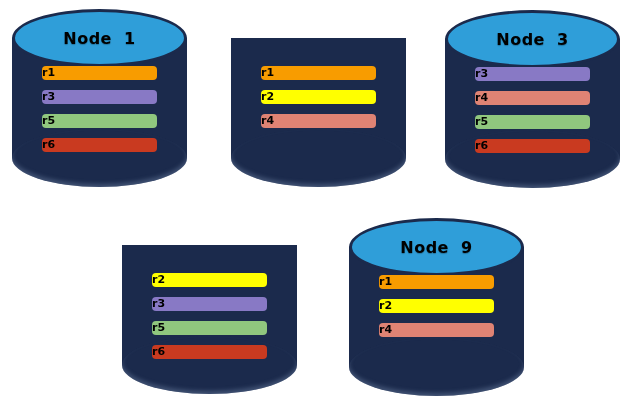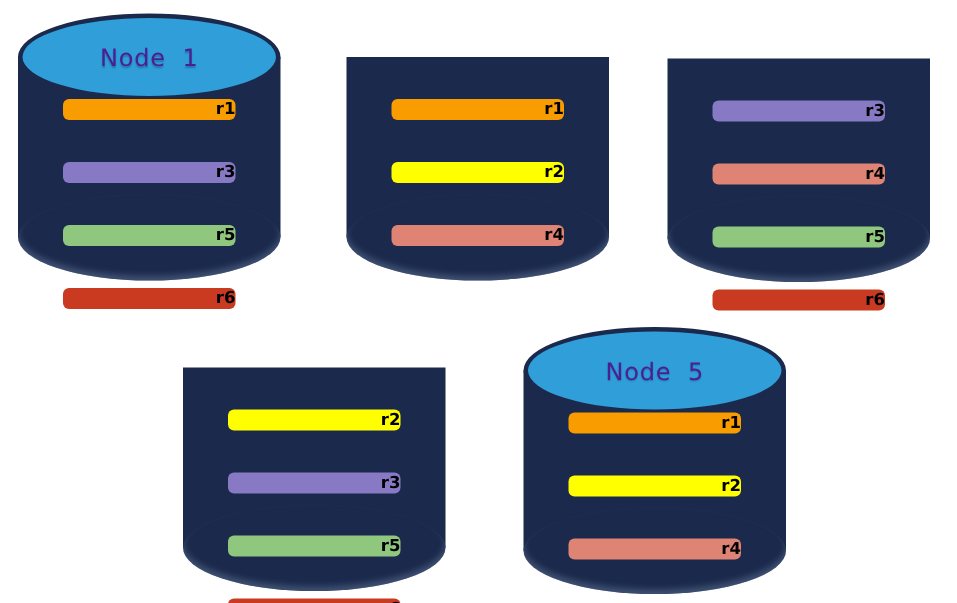--- a/index.html
+++ b/index.html
@@ -40,40 +40,40 @@
     height: 58px;
     background: #2F9ED9;
     border: 3px solid #1B2A4C;
     border-radius: 50%;
     box-sizing: border-box;
     display: flex;
     align-items: center;
     justify-content: center;
   }
   .cap-label {
-    color: #4c1d95;
+    color: #000000;
     font-size: 16px;
-    font-weight: normal;
+    font-weight: bold;
     white-space: pre;
     letter-spacing: 0.5px;
     text-shadow: 0 1px 1px rgba(0,0,0,0.25);
   }
 
   .bars {
     position: absolute;
     left: 30px;
     top: 57px;
     width: 115px;
   }
   .bar {
     height: 14px;
     line-height: 14px;
-    margin-bottom: 28px;
+    margin-bottom: 10px;
     border-radius: 4px;
-    text-align: right;
+    text-align: left;
     font-size: 11px;
     font-weight: bold;
     color: #000000;
   }
 </style>
 </head>
 <body>
 
 <div id="canvas">
 
@@ -97,20 +97,23 @@
     <div class="bars">
       <div class="bar" style="background: rgb(248, 156, 0);">r1</div>
       <div class="bar" style="background: rgb(255, 255, 0);">r2</div>
       <div class="bar" style="background: rgb(223, 131, 116);">r4</div>
     </div>
   </div>
 
   <div class="cylinder n3">
     <div class="cyl-body"></div>
     <div class="cyl-bottom"></div>
+    <div class="cyl-top">
+      <span class="cap-label">Node  3</span>
+    </div>
     <div class="bars">
       <div class="bar" style="background: rgb(136, 121, 197);">r3</div>
       <div class="bar" style="background: rgb(223, 131, 116);">r4</div>
       <div class="bar" style="background: rgb(144, 199, 126);">r5</div>
       <div class="bar" style="background: rgb(201, 58, 32);">r6</div>
     </div>
   </div>
 
   <div class="cylinder n4">
     <div class="cyl-body"></div>
@@ -120,21 +123,21 @@
       <div class="bar" style="background: rgb(136, 121, 197);">r3</div>
       <div class="bar" style="background: rgb(144, 199, 126);">r5</div>
       <div class="bar" style="background: rgb(201, 58, 32);">r6</div>
     </div>
   </div>
 
   <div class="cylinder n5">
     <div class="cyl-body"></div>
     <div class="cyl-bottom"></div>
     <div class="cyl-top">
-      <span class="cap-label">Node  5</span>
+      <span class="cap-label">Node  9</span>
     </div>
     <div class="bars">
       <div class="bar" style="background: rgb(248, 156, 0);">r1</div>
       <div class="bar" style="background: rgb(255, 255, 0);">r2</div>
       <div class="bar" style="background: rgb(223, 131, 116);">r4</div>
     </div>
   </div>
 
 </div>
 

